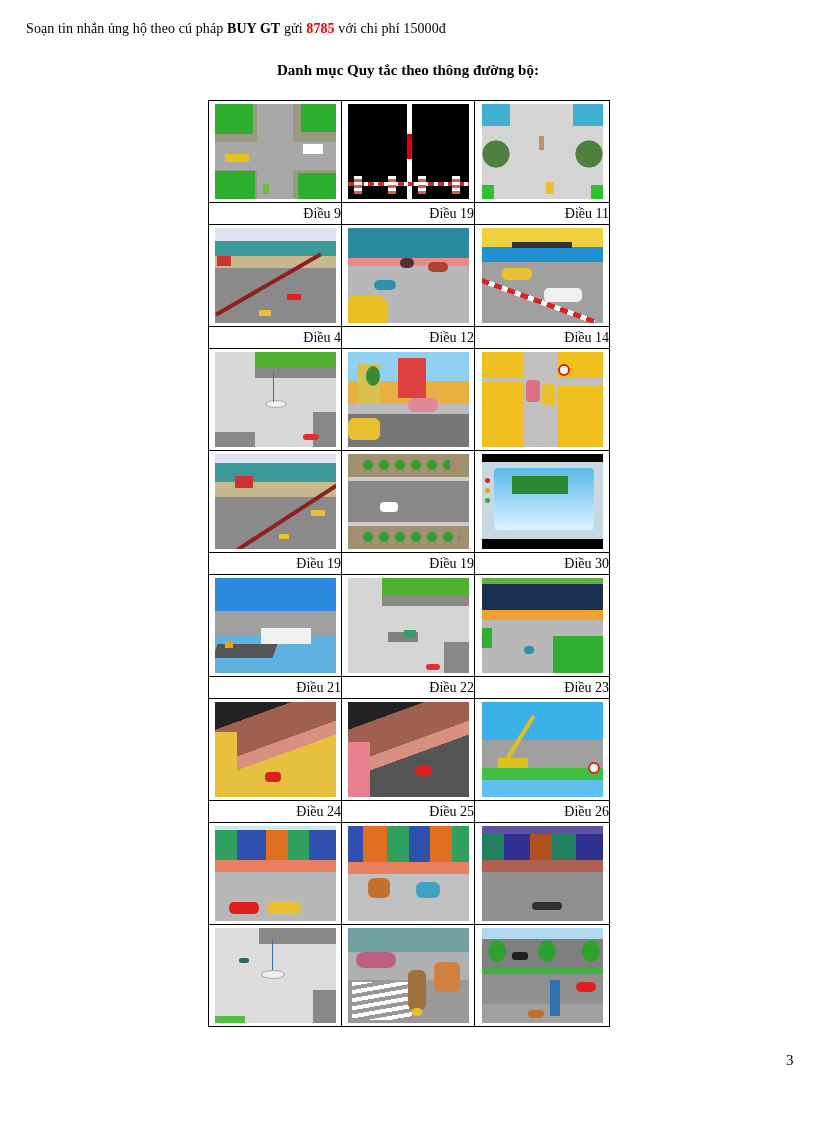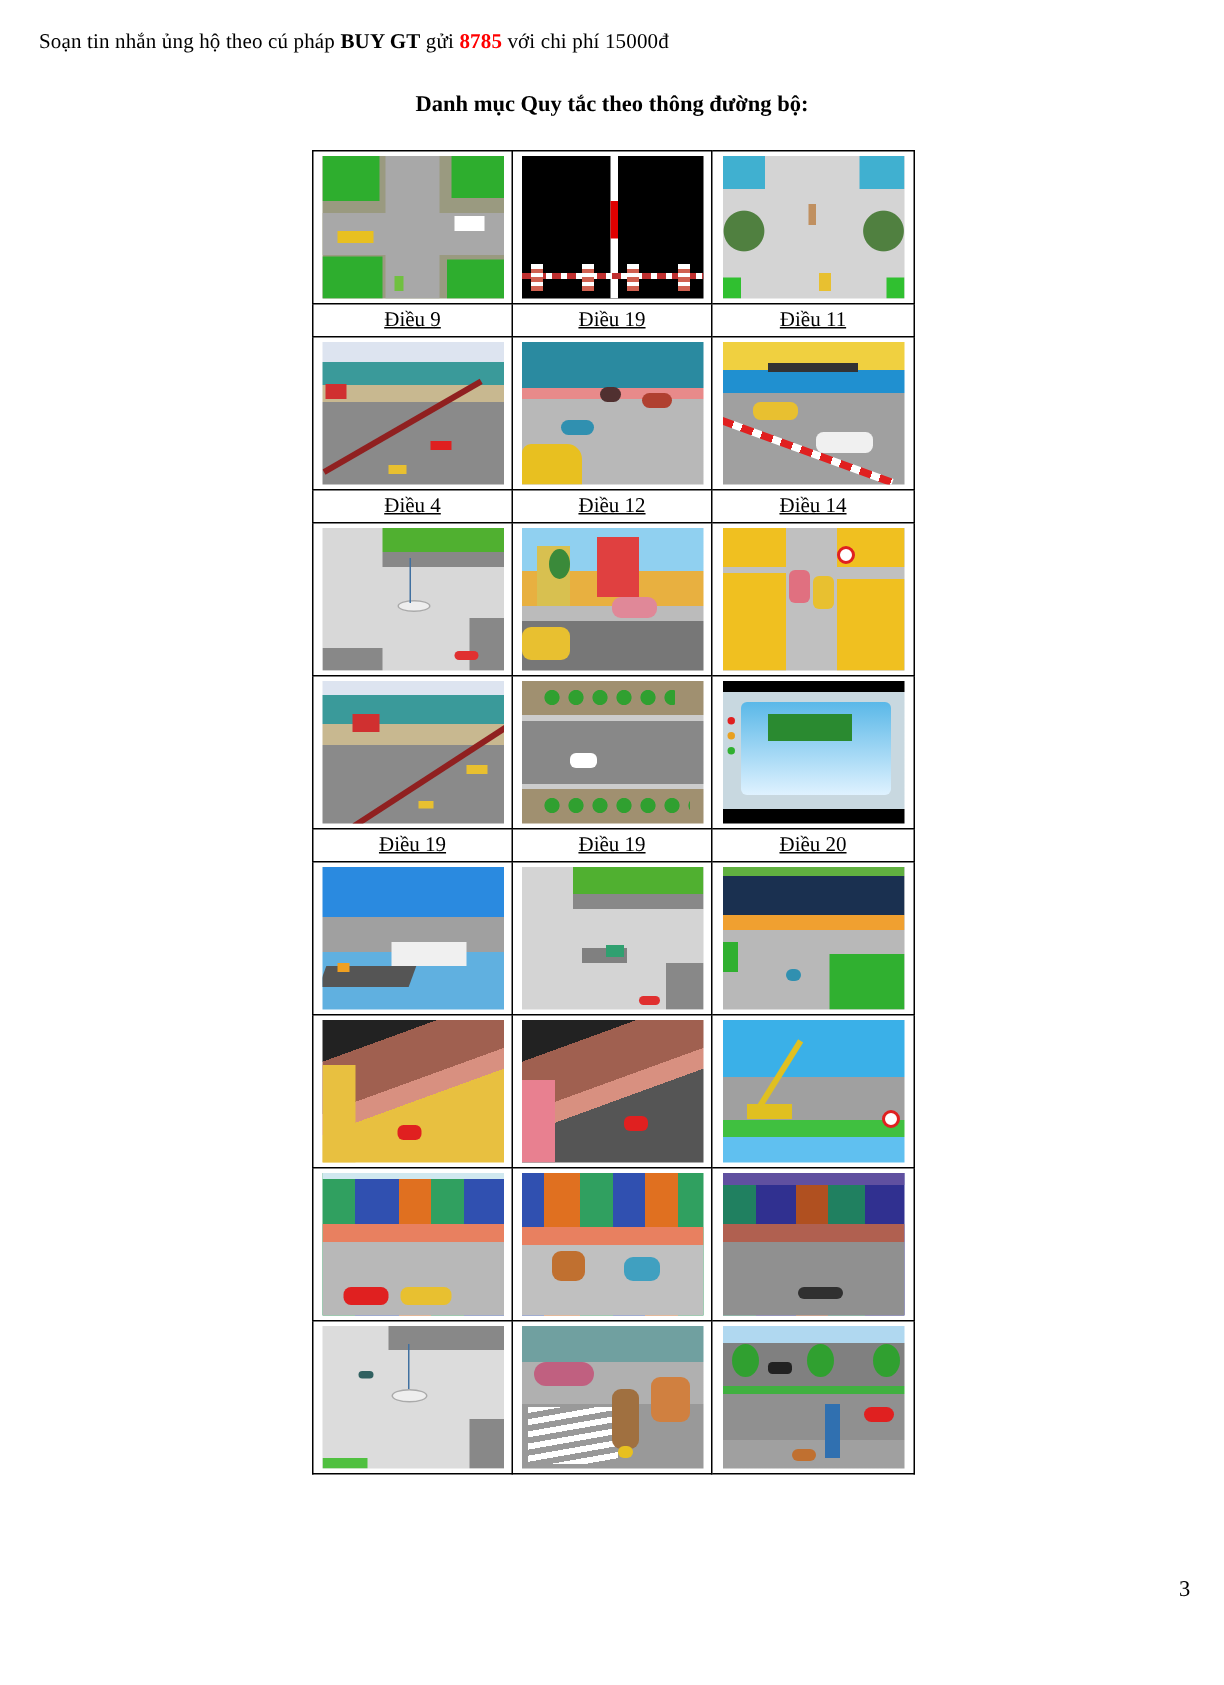--- a/index.html
+++ b/index.html
@@ -2,21 +2,21 @@
 <html><head>
 <meta charset="utf-8">
 <style>
   html,body{margin:0;padding:0;background:#ffffff;}
   body{width:816px;height:1123px;position:relative;overflow:hidden;font-family:"Liberation Serif","DejaVu Serif",serif;color:#000;}
   .intro{position:absolute;left:26px;top:21px;font-size:14px;white-space:nowrap;letter-spacing:0.1px;}
   .intro .bold{font-weight:bold;}
   .intro .red{font-weight:bold;}
   .heading{position:absolute;left:0;width:816px;top:62px;text-align:center;font-size:15px;font-weight:bold;}
   .grid{position:absolute;left:208px;top:100px;width:401px;border-collapse:collapse;table-layout:fixed;}
-  .grid td{border:1px solid #000;padding:0;text-align:center;vertical-align:middle;text-decoration:underline;}
+  .grid td{border:1px solid #000;padding:0;text-align:right;vertical-align:middle;}
   .grid td.img-cell{height:97px;padding:2px 4px 2px 4px;}
   .grid td.label-cell{height:21px;font-size:14px;line-height:20px;}
   .thumb{width:121px;height:95px;margin:0 auto;position:relative;overflow:hidden;}
   .page-num{position:absolute;left:786px;top:1052px;font-size:15px;}
   
   .s{position:absolute;}
 </style>
 </head>
 <body>
 
@@ -166,21 +166,21 @@
           <div class="s" style="left:30px;top:22px;width:56px;height:18px;background:#2a8a30;"></div>
           <div class="s" style="left:3px;top:24px;width:5px;height:5px;background:#e02020;border-radius:50%;"></div>
           <div class="s" style="left:3px;top:34px;width:5px;height:5px;background:#e8a020;border-radius:50%;"></div>
           <div class="s" style="left:3px;top:44px;width:5px;height:5px;background:#30b030;border-radius:50%;"></div>
         </div>
       </td>
     </tr>
     <tr>
       <td class="label-cell">Điều  19</td>
       <td class="label-cell">Điều  19</td>
-      <td class="label-cell">Điều  20</td>
+      <td class="label-cell">Điều  30</td>
     </tr>
 
     <tr>
       <td class="img-cell">
         <div class="thumb" style="background:linear-gradient(180deg,#2a8ae0 0 35%,#a0a0a0 35% 60%,#60b0e0 60% 100%);">
           <div class="s" style="left:46px;top:50px;width:50px;height:16px;background:#f0f0f0;"></div>
           <div class="s" style="left:0;top:66px;width:60px;height:14px;background:#555;transform:skewX(-20deg);"></div>
           <div class="s" style="left:10px;top:64px;width:8px;height:6px;background:#f0a020;"></div>
         </div>
       </td>
@@ -199,20 +199,25 @@
           <div class="s" style="left:0;top:0;width:121px;height:6px;background:#60b040;"></div>
           <div class="s" style="left:0;top:6px;width:121px;height:26px;background:#1a3050;"></div>
           <div class="s" style="left:40px;top:12px;width:40px;height:8px;color:#e02020;font-size:7px;"></div>
           <div class="s" style="left:0;top:32px;width:121px;height:10px;background:#f0a030;"></div>
           <div class="s" style="right:0;top:58px;width:50px;height:37px;background:#30b030;"></div>
           <div class="s" style="left:0;top:50px;width:10px;height:20px;background:#30b030;"></div>
           <div class="s" style="left:42px;top:68px;width:10px;height:8px;background:#3090b0;border-radius:4px;"></div>
         </div>
       </td>
     </tr>
+    <tr>
+      <td class="label-cell">Điều  21</td>
+      <td class="label-cell">Điều  22</td>
+      <td class="label-cell">Điều  23</td>
+    </tr>
 
     <tr>
       <td class="img-cell">
         <div class="thumb" style="background:linear-gradient(160deg,#222 0 20%,#a06050 20% 45%,#d89080 45% 55%,#e8c040 55% 100%);">
           <div class="s" style="left:0;top:30px;width:22px;height:65px;background:#e8c040;"></div>
           <div class="s" style="left:50px;top:70px;width:16px;height:10px;background:#e02020;border-radius:4px;"></div>
         </div>
       </td>
       <td class="img-cell">
         <div class="thumb" style="background:linear-gradient(160deg,#222 0 20%,#a06050 20% 45%,#d89080 45% 55%,#555 55% 100%);">
@@ -220,20 +225,25 @@
           <div class="s" style="left:68px;top:64px;width:16px;height:10px;background:#e02020;border-radius:4px;"></div>
         </div>
       </td>
       <td class="img-cell">
         <div class="thumb" style="background:linear-gradient(180deg,#3ab0e8 0 40%,#a0a0a0 40% 70%,#40c040 70% 82%,#60c0f0 82% 100%);">
           <div class="s" style="left:16px;top:56px;width:30px;height:10px;background:#e0c020;"></div>
           <div class="s" style="left:36px;top:10px;width:4px;height:52px;background:#e0c020;transform:rotate(32deg);"></div>
           <div class="s" style="left:106px;top:60px;width:8px;height:8px;background:#fff;border:2px solid #e02020;border-radius:50%;"></div>
         </div>
       </td>
+    </tr>
+    <tr>
+      <td class="label-cell">Điều  24</td>
+      <td class="label-cell">Điều  25</td>
+      <td class="label-cell">Điều  26</td>
     </tr>
 
     <tr>
       <td class="img-cell">
         <div class="thumb" style="background:linear-gradient(180deg,#d0e8f0 0 4%,transparent 4%),linear-gradient(90deg,#30a060 0 18%,#3050b0 18% 42%,#e07020 42% 60%,#30a060 60% 78%,#3050b0 78% 100%);">
           <div class="s" style="left:0;top:34px;width:121px;height:12px;background:#e88060;"></div>
           <div class="s" style="left:0;top:46px;width:121px;height:49px;background:#b8b8b8;"></div>
           <div class="s" style="left:14px;top:76px;width:30px;height:12px;background:#e02020;border-radius:5px;"></div>
           <div class="s" style="left:52px;top:76px;width:34px;height:12px;background:#e8c030;border-radius:5px;"></div>
         </div>

